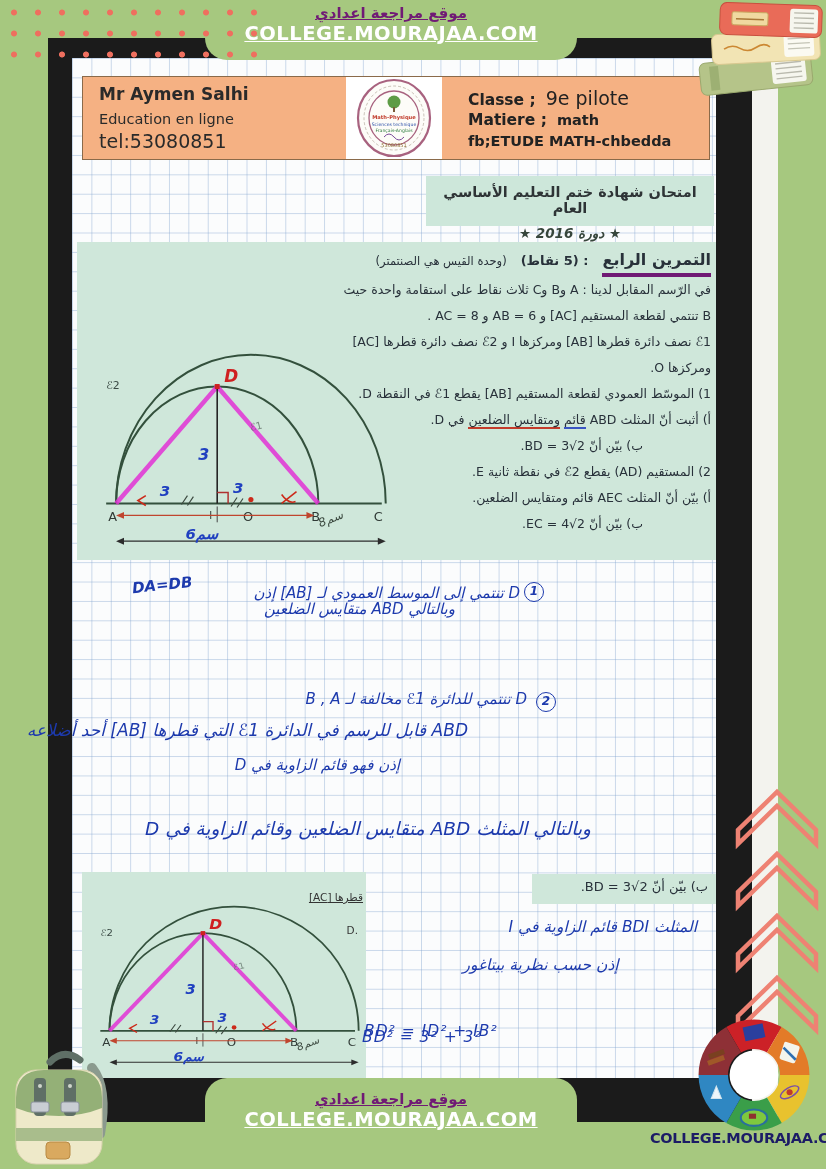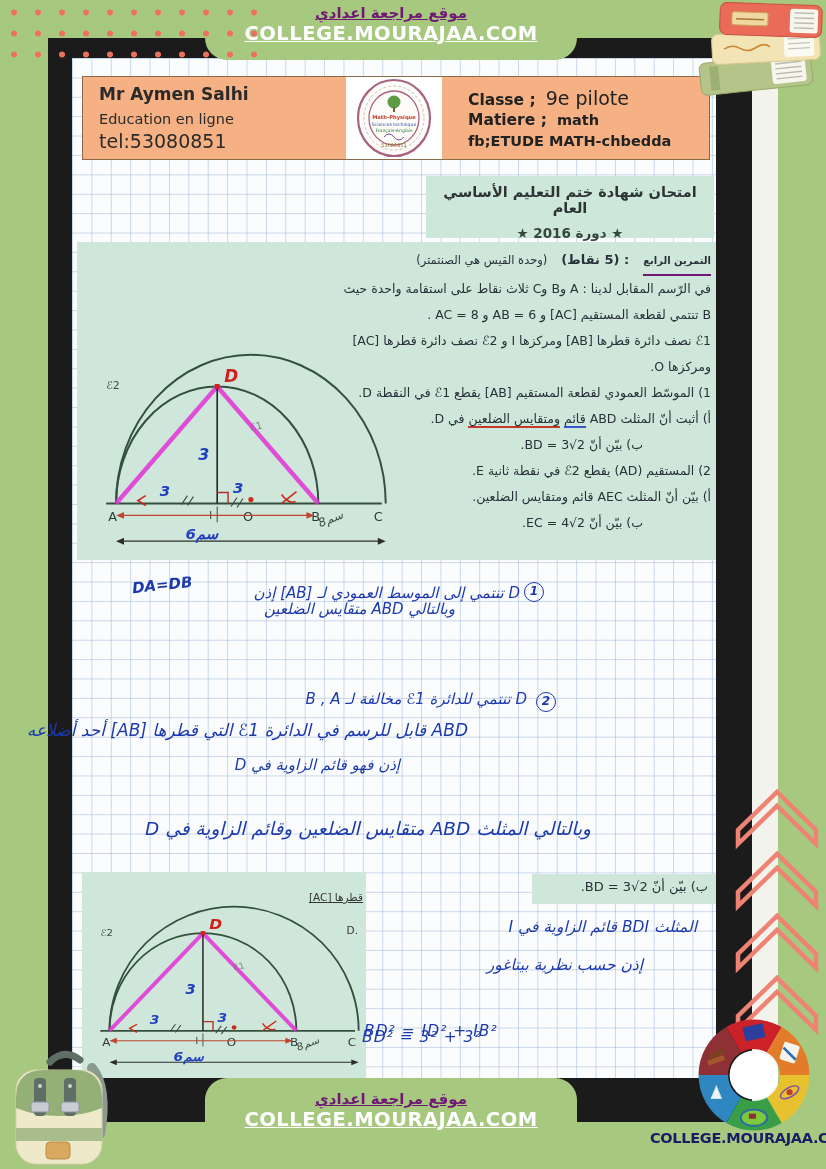--- a/index.html
+++ b/index.html
@@ -38,32 +38,32 @@
   .hdr-tel { font-size:19px; margin-top:3px; }
   .stamp-box { width:96px; height:82px; background:#fff; flex:0 0 auto; margin-left:18px; }
   .hdr-right { padding-left:26px; color:#222; }
   .hdr-row { display:flex; align-items:baseline; gap:10px; }
   .hdr-lbl { font-size:15.5px; font-weight:bold; }
   .hdr-val-big { font-size:19px; }
   .hdr-val { font-size:14.5px; font-weight:bold; }
   .hdr-fb { font-size:14.5px; font-weight:bold; margin-top:4px; }
 
   
-  .title-box { left:426px; top:176px; width:288px; height:62px; background:#cde7da; text-align:center;
+  .title-box { left:426px; top:176px; width:288px; height:50px; background:#cde7da; text-align:center;
     padding-top:8px; color:#2e3436; }
   .title-l1 { font-size:14.5px; font-weight:bold; }
-  .title-l2 { font-size:13.5px; font-weight:bold; margin-top:9px; color:#37463c; }
+  .title-l2 { font-size:13.5px; font-weight:bold; margin-top:9px; color:#37463c;font-style:italic; }
 
   
   .exercise-box { left:77px; top:242px; width:639px; height:318px; background:#cfe7da; }
   .exam-col { position:absolute; right:5px; top:5px; width:338px; direction:rtl; text-align:right;
     color:#28313a; font-size:12.5px; }
   .exam-col p { line-height:26px; white-space:nowrap; }
   .exam-head { display:flex; direction:rtl; gap:14px; align-items:baseline; line-height:26px; white-space:nowrap; }
-  .exam-title { font-weight:bold; font-size:10px; border-bottom:2px solid #701a75; }
+  .exam-title { font-weight:bold; font-size:16px; border-bottom:4px solid #701a75; }
   .exam-title-rest { font-weight:bold; font-size:13px; }
   .exam-note { font-size:11.5px; }
   .indent { padding-right:68px; }
   .u-blue { border-bottom:2px solid #3a55c4; }
   .u-red { border-bottom:2px solid #c43a2a; }
 
   
   .fig-label { font-style:italic; }
   .fig2-box { left:82px; top:872px; width:284px; height:206px; background:#cfe7da; }
   .fragment { position:absolute; color:#333; font-size:10.5px; direction:rtl; }
@@ -240,21 +240,21 @@
       <line x1="37" y1="213" x2="295" y2="213" stroke="#2c2c2c" stroke-width="1.4"></line>
       <polygon points="30,213 38,209.5 38,216.5" fill="#2c2c2c"></polygon>
       <polygon points="302,213 294,209.5 294,216.5" fill="#2c2c2c"></polygon>
       <text x="100" y="211" font-size="15" font-weight="bold" font-style="italic" fill="#2040c0">6سم</text>
     </svg>
     <div class="fragment" style="right:3px; top:19px;text-decoration:underline;">قطرها [AC]</div>
     <div class="fragment" style="right:8px; top:52px;">.D</div>
   </div>
 
   <div class="hand rtl" style="left:492px; top:918px; width:205px; font-size:15.5px;">المثلث BDI قائم الزاوية في I</div>
-  <div class="hand rtl" style="left:438px; top:956px; width:205px; font-size:15.5px;">إذن حسب نظرية بيتاغور</div>
+  <div class="hand rtl" style="left:438px; top:956px; width:205px; font-size:15.5px;text-align:center;">إذن حسب نظرية بيتاغور</div>
   <div class="hand" style="left:364px; top:994px; font-size:15.5px; letter-spacing:1px;margin-top:28px;">BD² = ID² + IB²</div>
   <div class="hand" style="left:362px; top:1028px; font-size:15.5px; letter-spacing:1px;font-style:italic;">BD² = 3² + 3²</div>
 
   <svg class="abs" style="left:732px; top:786px;" width="90" height="252" viewBox="0 0 90 252">
     <path d="M6,58 L6,44 L45,6 L84,44 L84,58 L45,20 Z" fill="none" stroke="#ee8273" stroke-width="4.5"></path>
     <path d="M6,120 L6,106 L45,68 L84,106 L84,120 L45,82 Z" fill="none" stroke="#ee8273" stroke-width="4.5"></path>
     <path d="M6,182 L6,168 L45,130 L84,168 L84,182 L45,144 Z" fill="none" stroke="#ee8273" stroke-width="4.5"></path>
     <path d="M6,244 L6,230 L45,192 L84,230 L84,244 L45,206 Z" fill="none" stroke="#ee8273" stroke-width="4.5"></path>
   </svg>
 

